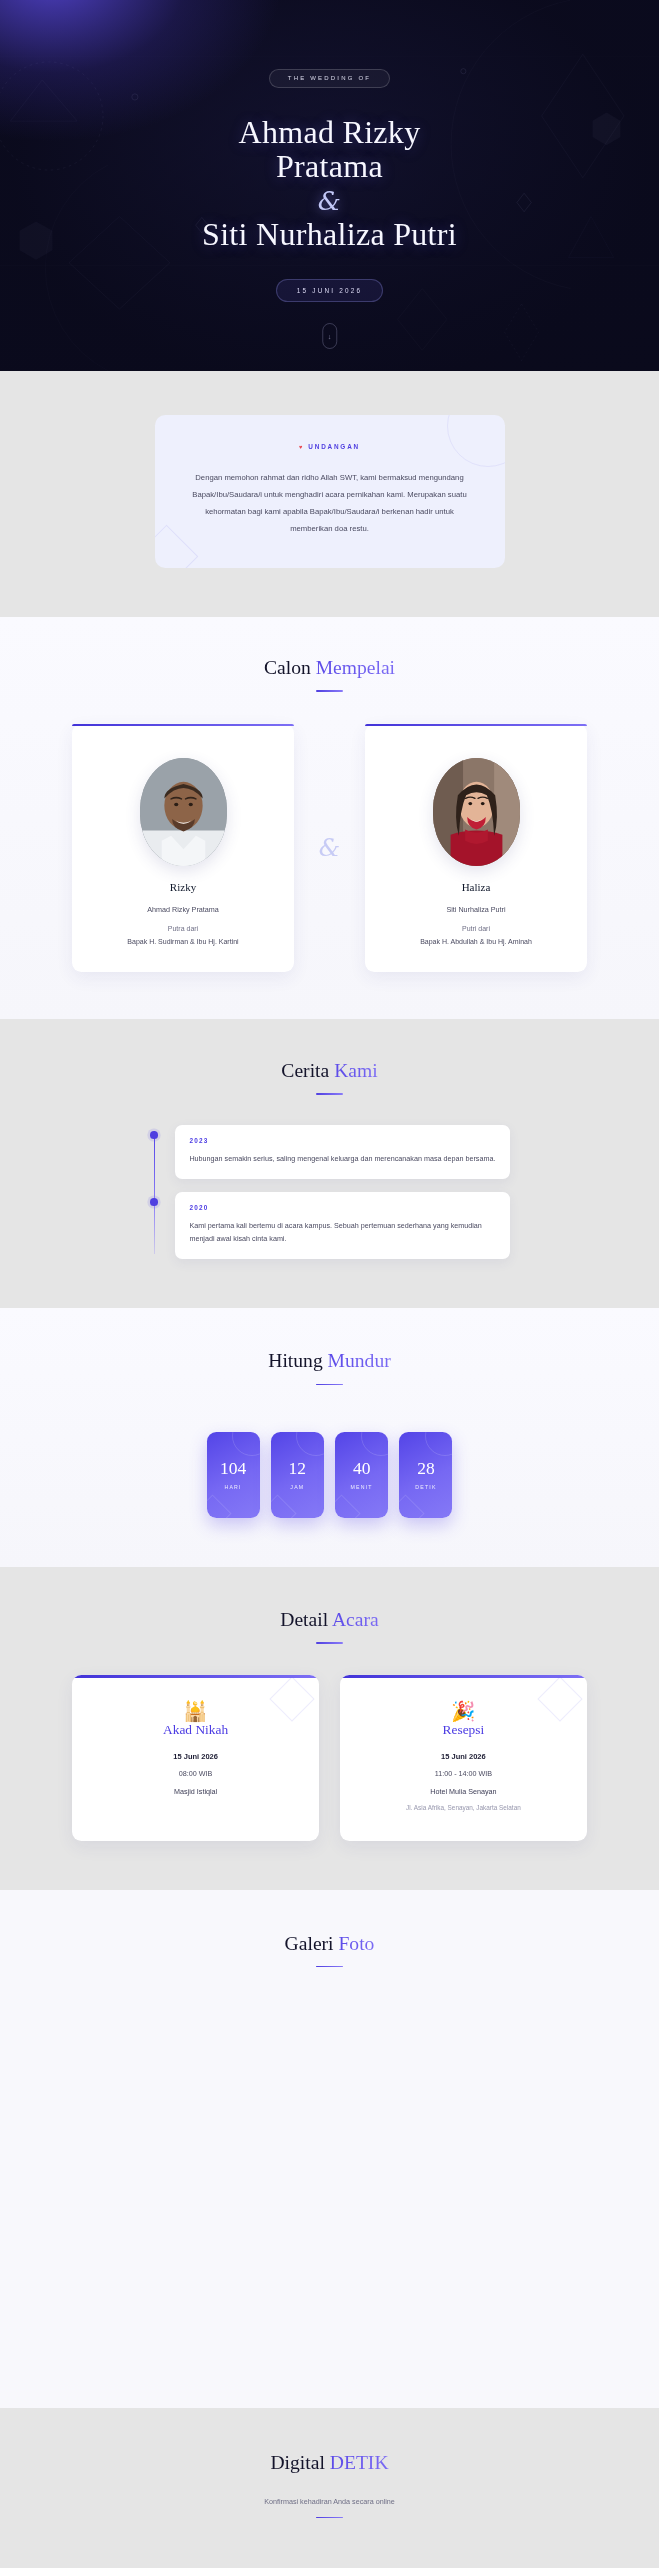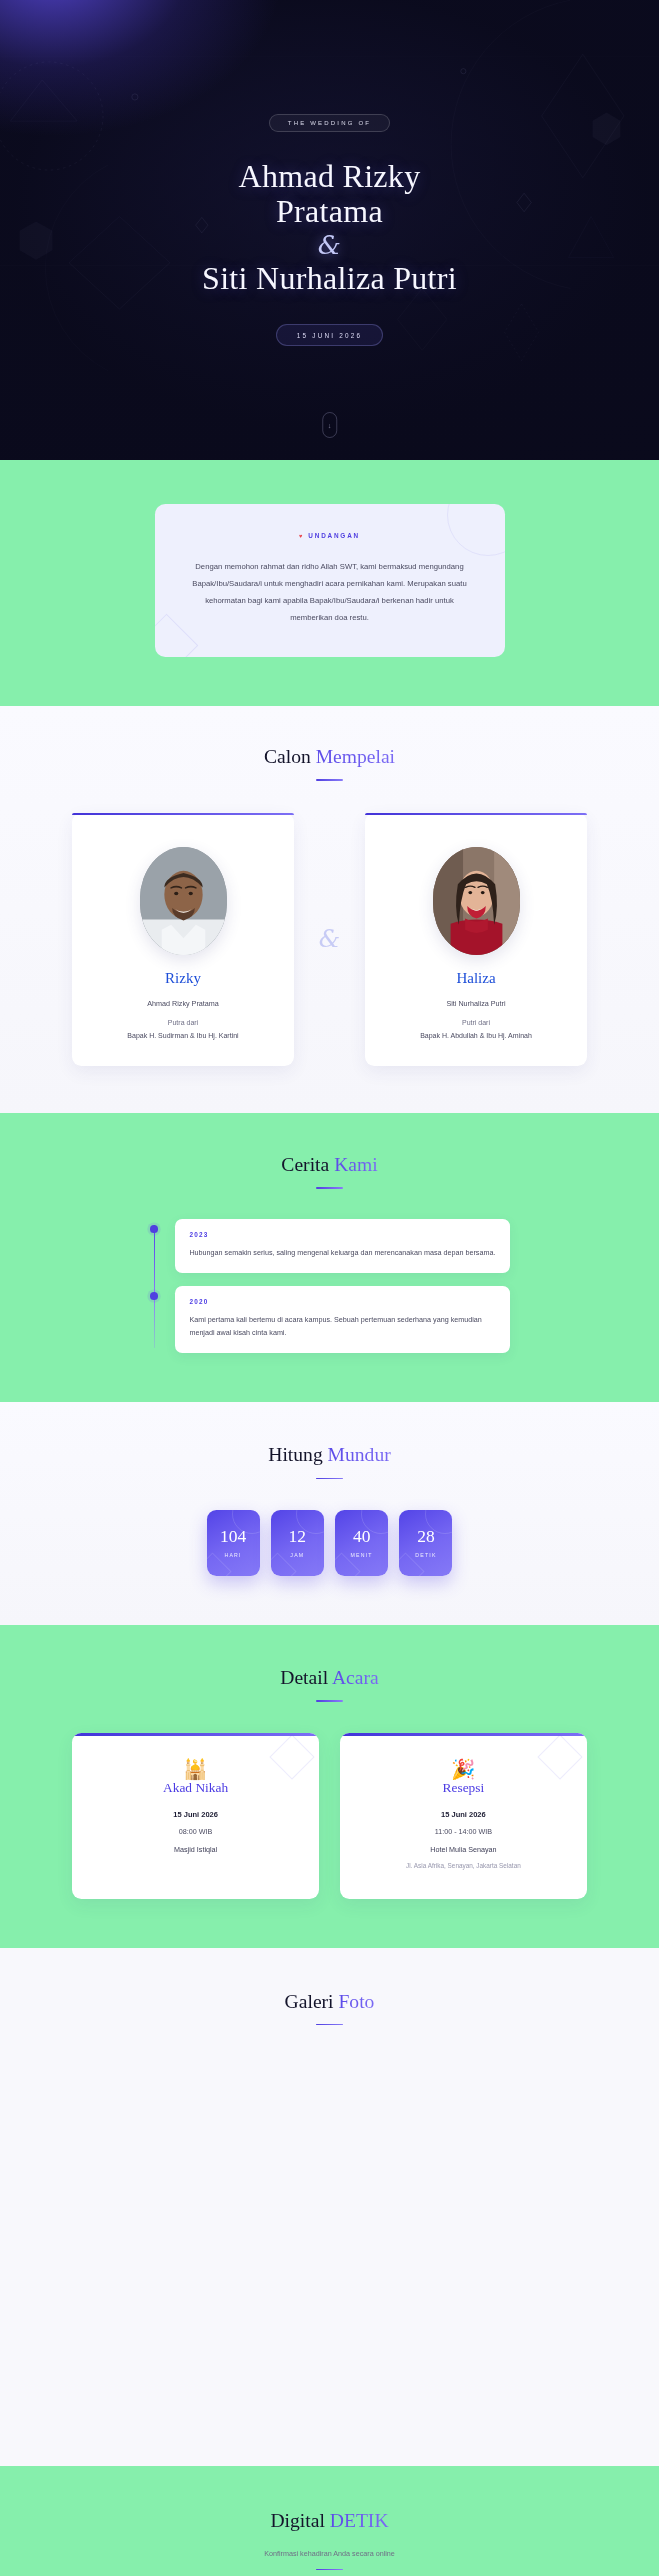--- a/index.html
+++ b/index.html
@@ -10,21 +10,21 @@
     font-family: "Liberation Sans", sans-serif;
     -webkit-font-smoothing: antialiased;
   }
 
   .page { width: 659px; overflow: hidden; }
 
   
   .hero {
     position: relative;
     width: 659px;
-    height: 460px;
+    height: 371px;
     background:
       radial-gradient(ellipse 319px 227px at 8% -6%, rgba(88,72,220,0.85) 0%, rgba(60,48,160,0.30) 42%, rgba(20,18,48,0) 72%),
       radial-gradient(ellipse 464px 319px at 50% 46%, rgba(16,16,40,0.55) 0%, rgba(10,10,28,0.96) 68%),
       linear-gradient(165deg, #241f52 0%, #1a1840 22%, #12112e 48%, #0c0b22 78%, #09091c 100%);
     overflow: hidden;
     display: flex;
     flex-direction: column;
     align-items: center;
     justify-content: center;
   }
@@ -87,21 +87,21 @@
     border: 0.5px solid rgba(200,200,245,0.25);
     border-radius: 9.3px;
     display: flex; align-items: center; justify-content: center;
     color: rgba(215,215,248,0.55);
     font-size: 7.2px;
     z-index: 4;
   }
 
   
   .section { position: relative; width: 659px; }
-  .bg-white { background: #86efac; }
+  .bg-white { background: #e5e5e5; }
   .bg-soft  { background: linear-gradient(180deg,#fafaff 0%, #f6f6fb 100%); }
   .bg-soft2 { background: #f8f8fc; }
 
   .dots-right {
     position: absolute; top: 20.6px; right: 0; width: 77px; height: 165px;
     background-image: radial-gradient(circle, rgba(110,100,230,0.11) 0.6px, transparent 0.6px);
     background-size: 9.3px 9.3px;
     pointer-events: none;
   }
   .dots-left {
@@ -122,21 +122,21 @@
     background: linear-gradient(90deg,#5b4ae8 0%, #7b6bf4 100%);
     -webkit-background-clip: text;
     background-clip: text;
     color: transparent;
     text-align: center;
   }
   .sec-sub {
     text-align: center;
     color: #6f6f86;
     font-size: 7.2px;
-    margin-top: 17px;
+    margin-top: 23px;
   }
   .sec-rule {
     width: 27px; height: 1.5px; border-radius: 1.5px;
     background: linear-gradient(90deg,#4f3fe0,#8a7cf8);
     margin: 11.3px auto 0;
   }
 
   
   .quote-wrap { padding: 44px 0 49px; }
   .quote-card {
@@ -204,22 +204,22 @@
     overflow: hidden;
     box-shadow: 0 5.2px 15.5px rgba(60,55,130,0.14);
   }
   .avatar-a { background: linear-gradient(160deg,#9aa1a8 0%, #7e878f 45%, #b9c0c6 100%); position: relative; }
   .avatar-b { background: linear-gradient(160deg,#8e7a6e 0%, #6d5a52 40%, #a8958b 100%); position: relative; }
   .face { position: absolute; inset: 0; }
 
   .couple-nick {
     margin-top: 15.5px;
     font-family: "Liberation Serif", serif;
-    font-size: 15px;
-    color: #1d4ed8;
+    font-size: 11px;
+    color: #0f172a;
     font-weight: 400;
   }
   .couple-full { margin-top: 11.3px; font-size: 7.2px; color: #4a4a60; }
   .couple-rel  { margin-top: 11.3px; font-size: 7px; color: #6f6f86; }
   .couple-par  { margin-top: 6.2px; font-size: 7px; color: #4a4a60; }
 
   .couple-amp {
     align-self: center;
     font-family: "DejaVu Serif", serif;
     font-style: italic;
@@ -270,26 +270,27 @@
   }
 
   
   .cd-wrap { padding: 42px 0 49px; }
   .cd-row {
     display: flex; justify-content: center; gap: 11.3px;
     margin-top: 31px;
   }
   .cd-box {
     position: relative;
-    width: 53px; height: 66px;
+    width: 53px; height: 86px;
     border-radius: 9.3px;
     background: linear-gradient(152deg,#5344e7 0%, #7668f3 55%, #8579f6 100%);
     box-shadow: 0 7.2px 17.5px rgba(85,70,230,0.28);
     display: flex; flex-direction: column; align-items: center; justify-content: center;
     overflow: hidden;
+    margin-top: 16px;
   }
   .cd-box .cdeco1 {
     position: absolute; top: -16.5px; right: -12.4px; width: 40px; height: 40px;
     border-radius: 50%; border: 0.5px solid rgba(255,255,255,0.14);
   }
   .cd-box .cdeco2 {
     position: absolute; bottom: -9.3px; left: -7.2px; width: 27px; height: 27px;
     transform: rotate(45deg); border: 0.5px solid rgba(255,255,255,0.12);
   }
   .cd-num {

